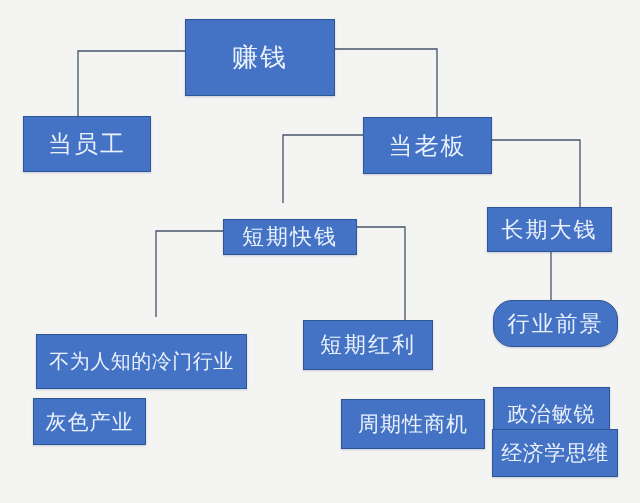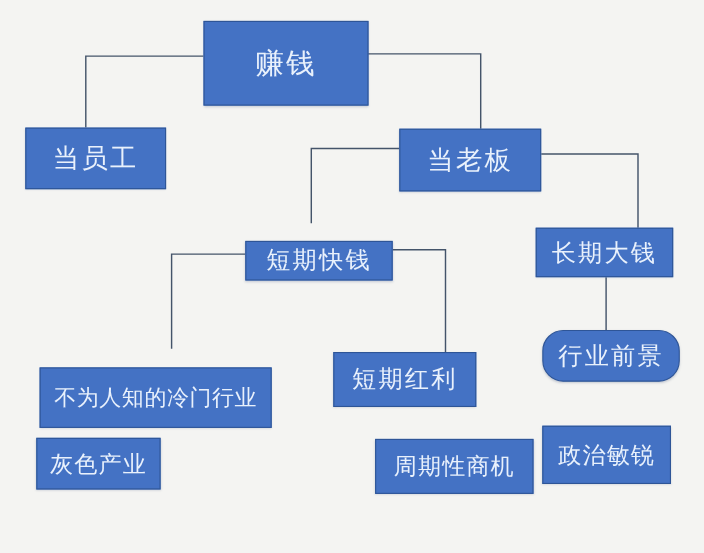--- a/index.html
+++ b/index.html
@@ -57,14 +57,15 @@
   <div class="node n-be-employee">当员工</div>
   <div class="node n-be-boss">当老板</div>
   <div class="node n-short-quick">短期快钱</div>
   <div class="node n-long-big">长期大钱</div>
   <div class="node n-niche">不为人知的冷门行业</div>
   <div class="node n-dividend">短期红利</div>
   <div class="node n-gray">灰色产业</div>
   <div class="node n-cyclical">周期性商机</div>
   <div class="node n-prospects">行业前景</div>
   <div class="node n-political">政治敏锐</div>
+  <div class="node n-economics">经济学思维</div>
 
 </div>
 
 </body></html>

